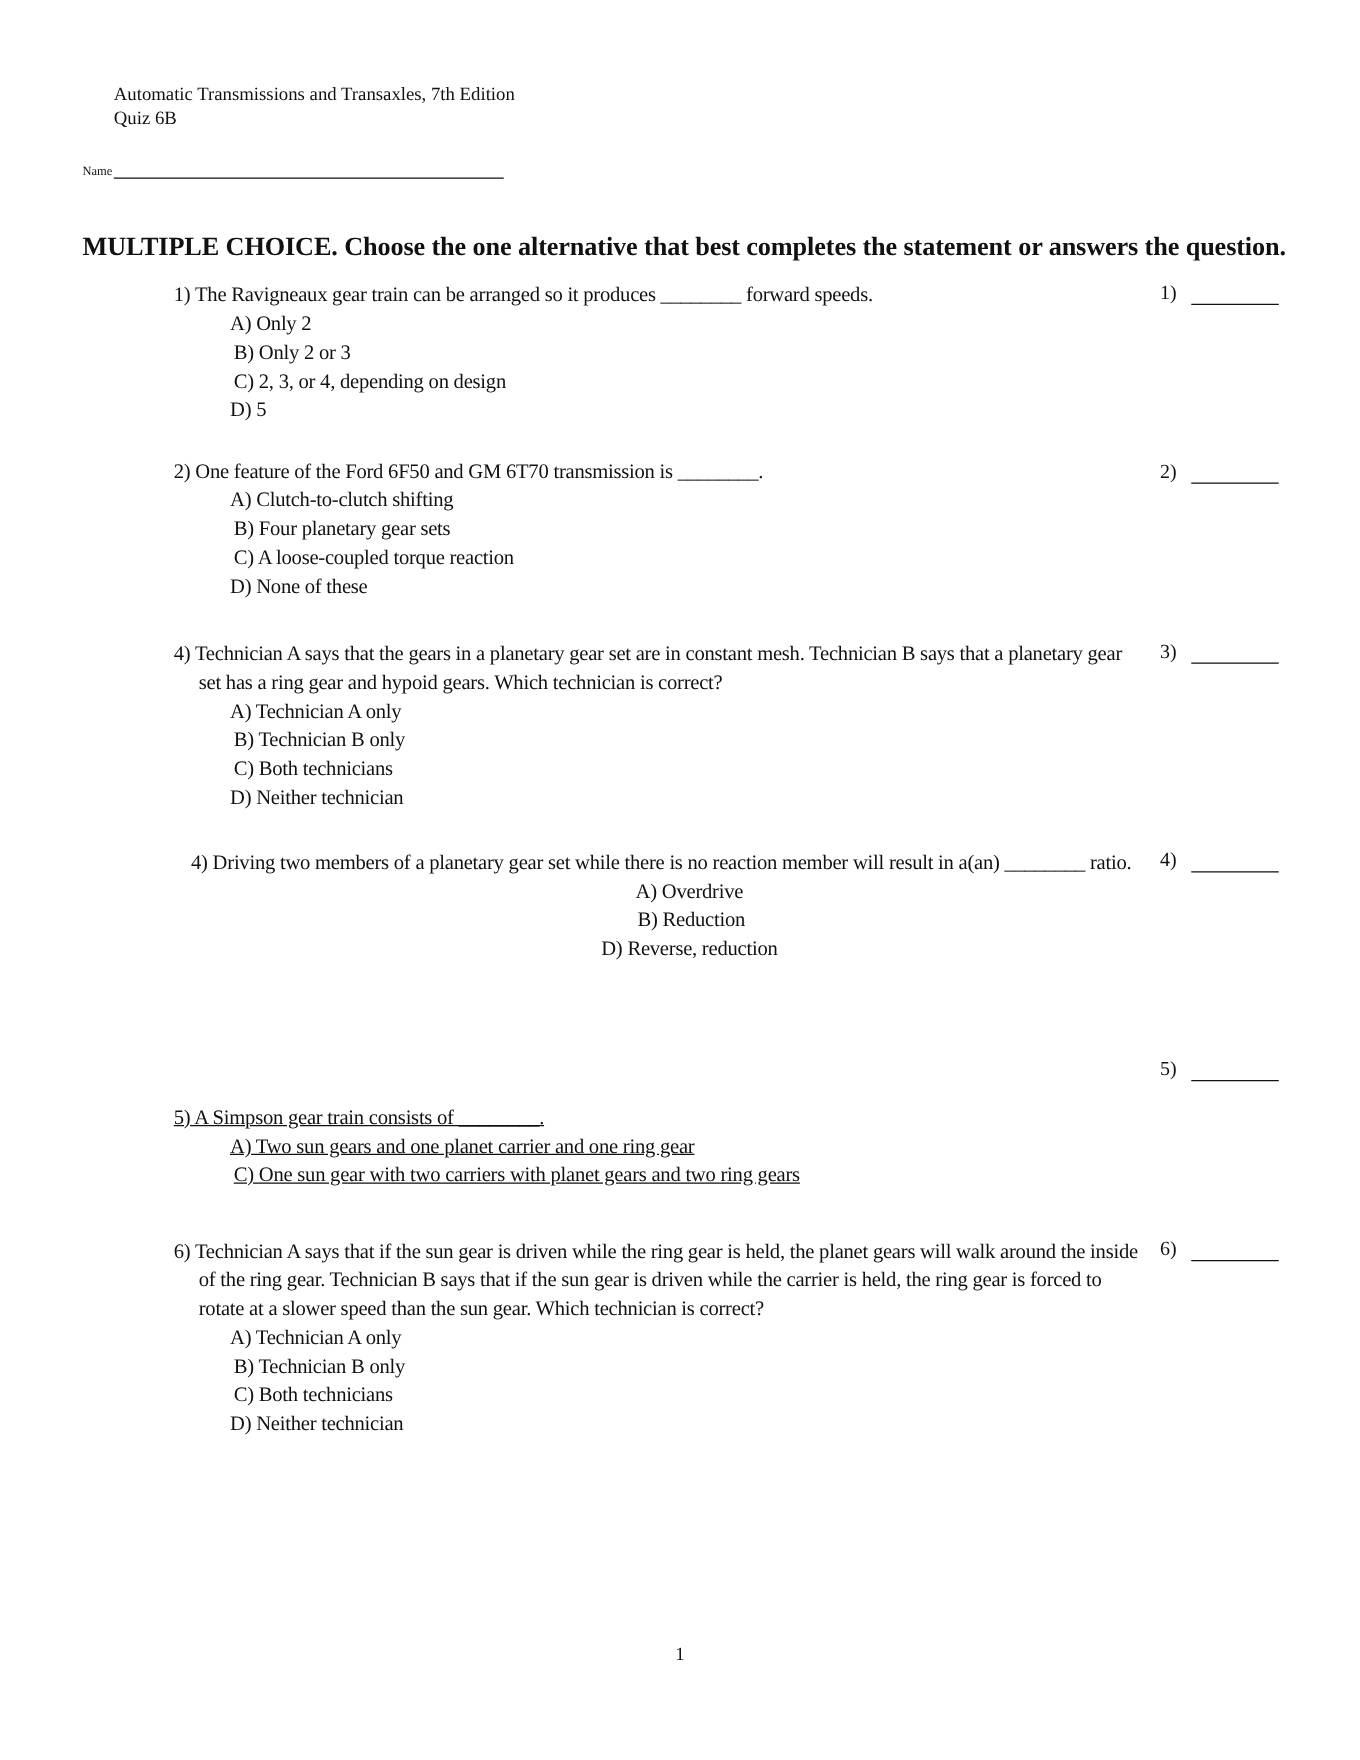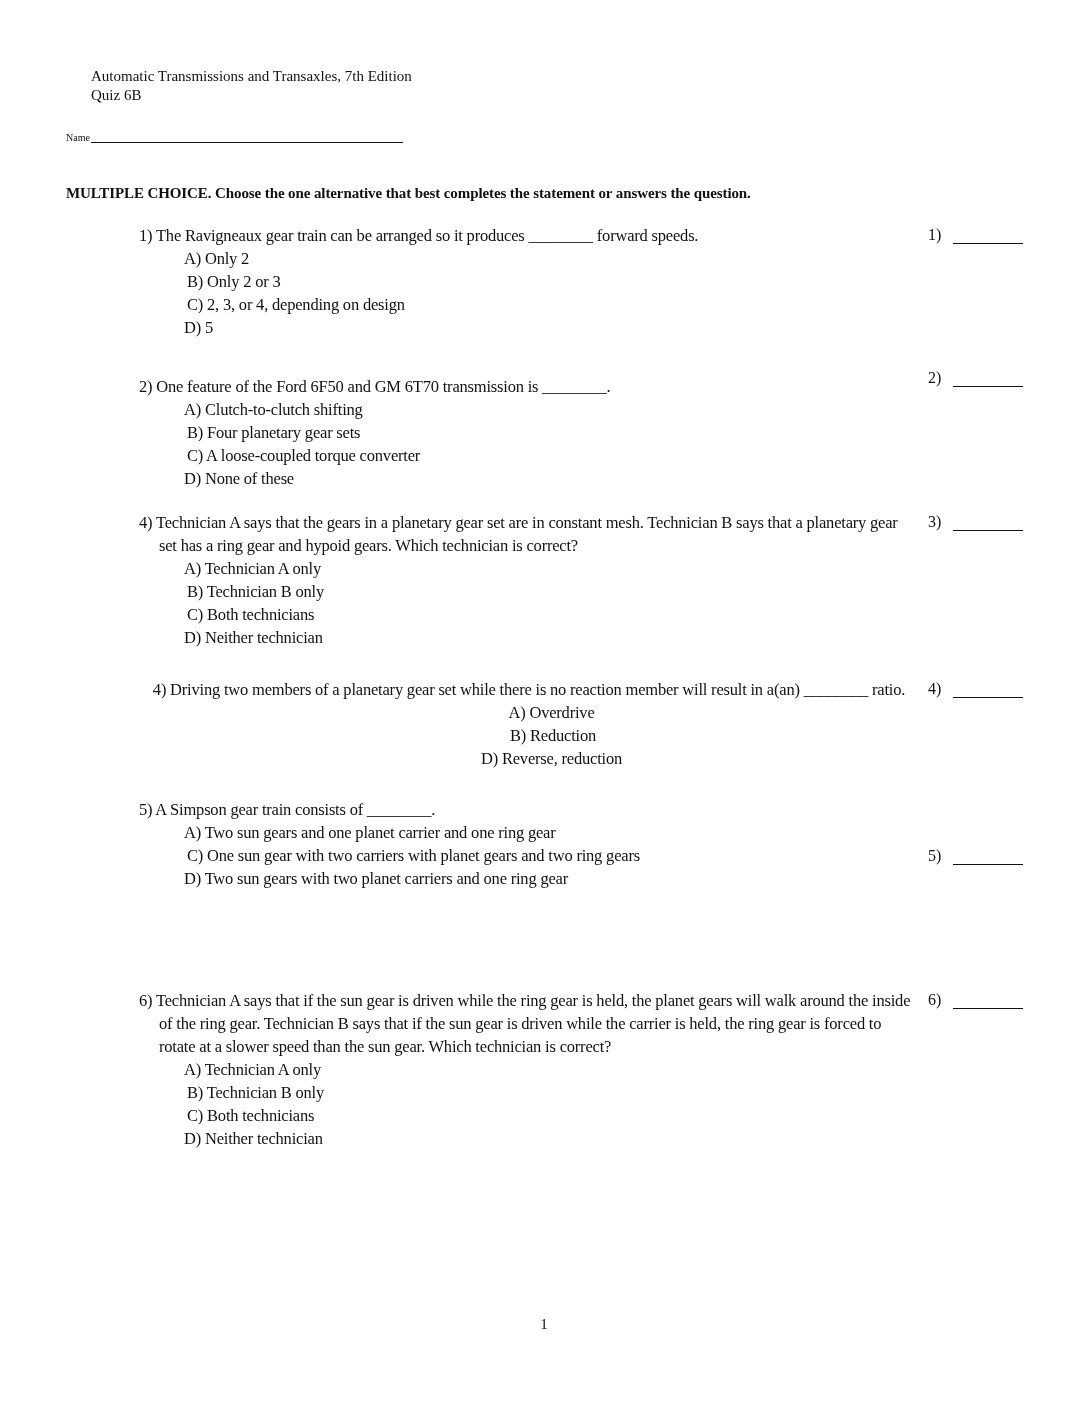--- a/index.html
+++ b/index.html
@@ -39,21 +39,21 @@
       border-bottom: 1px solid #111;
       height: 17px;
       margin-left: 1px;
     }
     .instructions {
       position: absolute;
       left: 66px;
       top: 185px;
       font-family: "Liberation Serif", serif;
       font-weight: bold;
-      font-size: 15px;
+      font-size: 21px;
       letter-spacing: -0.1px;
       white-space: nowrap;
     }
     .question {
       position: absolute;
       left: 127px;
       width: 780px;
       font-family: "Liberation Serif", serif;
       font-size: 16.5px;
       line-height: 23px;
@@ -117,26 +117,26 @@
     <div class="choice b">B) Only 2 or 3</div>
     <div class="choice c">C) 2, 3, or 4, depending on design</div>
     <div class="choice d">D) 5</div>
   </div>
 </div>
 <div class="answer-slot" style="top:226px;">
   <span>1)</span>
   <span class="answer-line"></span>
 </div>
 
-<div class="question" style="top:375px;">
+<div class="question" style="top:365px;">
   <div class="q-stem">2) One feature of the Ford 6F50 and GM 6T70 transmission is ________.</div>
   <div class="q-choices">
     <div class="choice a">A) Clutch-to-clutch shifting</div>
     <div class="choice b">B) Four planetary gear sets</div>
-    <div class="choice c">C) A loose-coupled torque converter</div>
+    <div class="choice c">C) A loose-coupled torque reaction</div>
     <div class="choice d">D) None of these</div>
   </div>
 </div>
 <div class="answer-slot" style="top:369px;">
   <span>2)</span>
   <span class="answer-line"></span>
 </div>
 
 <div class="question" style="top:511px;">
   <div class="q-stem">4) Technician A says that the gears in a planetary gear set are in constant mesh. Technician B says that a planetary gear set has a ring gear and hypoid gears. Which technician is correct?</div>
@@ -158,26 +158,25 @@
     <div class="choice a">A) Overdrive</div>
     <div class="choice b">B) Reduction</div>
     <div class="choice d">D) Reverse, reduction</div>
   </div>
 </div>
 <div class="answer-slot" style="top:680px;">
   <span>4)</span>
   <span class="answer-line"></span>
 </div>
 
-<div class="question" style="top:798px;">
+<div class="question" style="top:882px;text-decoration:underline;">
   <div class="q-stem">5) A Simpson gear train consists of ________.</div>
   <div class="q-choices">
     <div class="choice a">A) Two sun gears and one planet carrier and one ring gear</div>
     <div class="choice c">C) One sun gear with two carriers with planet gears and two ring gears</div>
-    <div class="choice d">D) Two sun gears with two planet carriers and one ring gear</div>
   </div>
 </div>
 <div class="answer-slot" style="top:847px;">
   <span>5)</span>
   <span class="answer-line"></span>
 </div>
 
 <div class="question" style="top:989px;">
   <div class="q-stem">6) Technician A says that if the sun gear is driven while the ring gear is held, the planet gears will walk around the inside of the ring gear. Technician B says that if the sun gear is driven while the carrier is held, the ring gear is forced to rotate at a slower speed than the sun gear. Which technician is correct?</div>
   <div class="q-choices">

